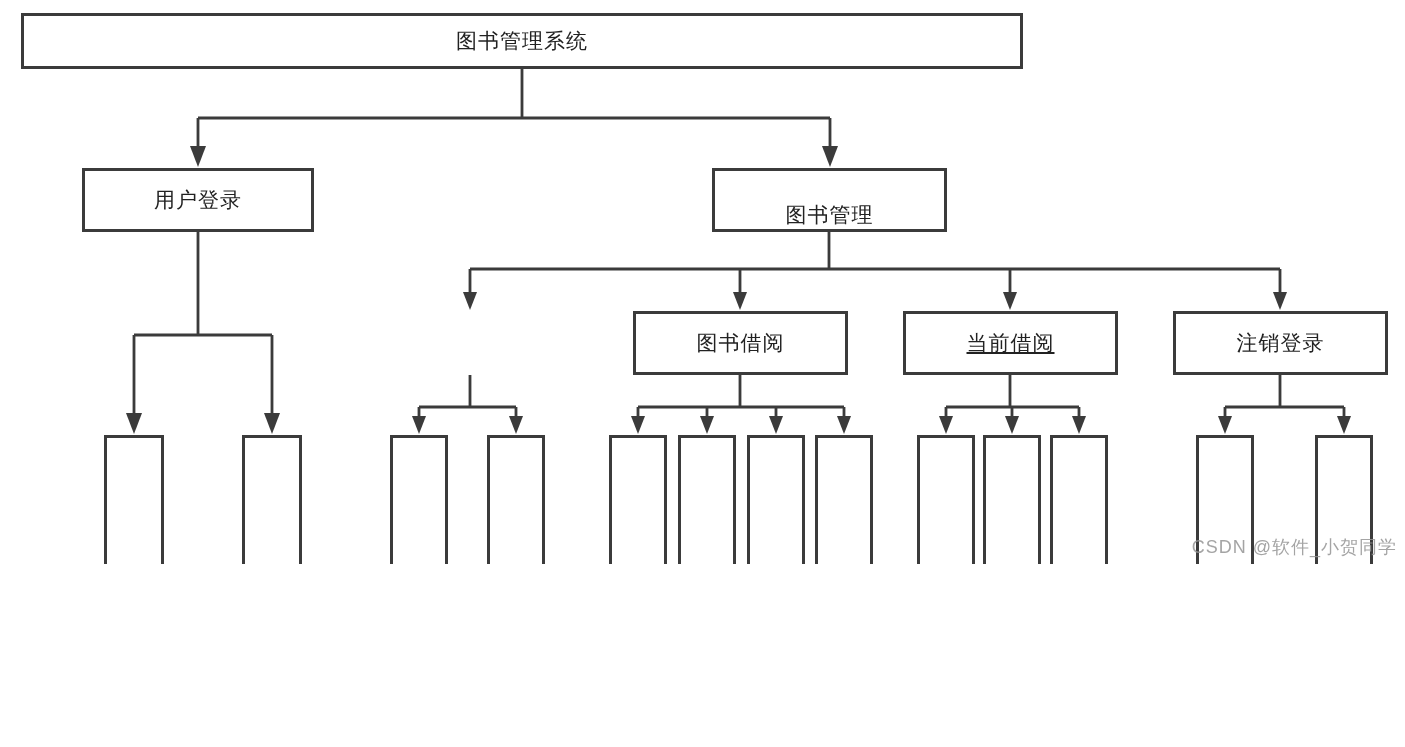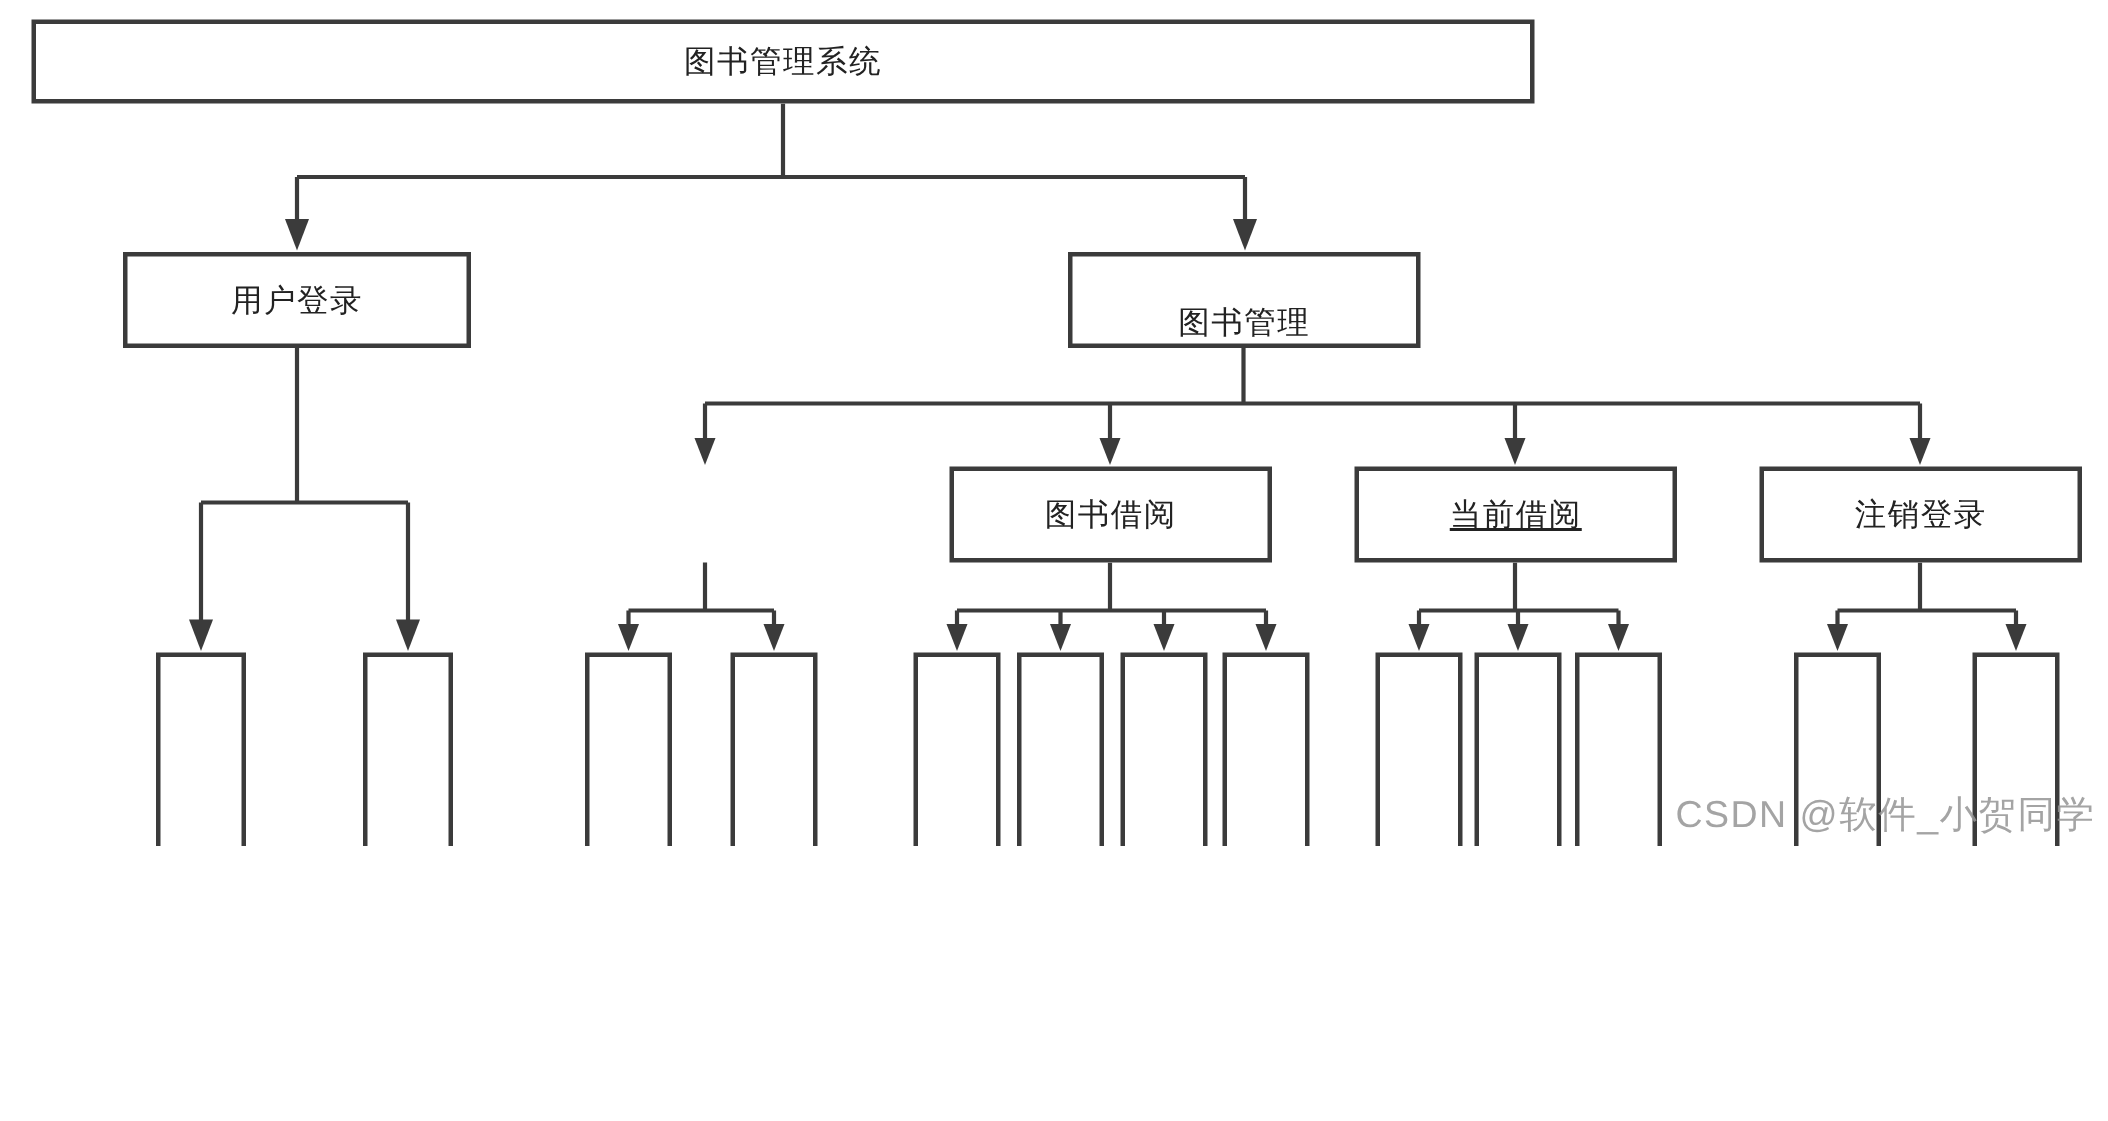--- a/index.html
+++ b/index.html
@@ -8,21 +8,21 @@
   #wires{position:absolute;left:0;top:0;width:1405px;height:747px;pointer-events:none;}
   .box{position:absolute;border:3px solid #3b3b3b;background:#ffffff;box-sizing:border-box;
        display:flex;align-items:center;justify-content:center;color:#222222;}
   .h-label{font-size:21px;letter-spacing:1px;white-space:nowrap;}
   .root-box{left:21px;top:13px;width:1002px;height:56px;}
   .l2-box{top:168px;height:64px;}
   .l3-box{top:311px;height:64px;width:215px;}
   .leaf{top:435px;height:300px;}
   .v-label{writing-mode:vertical-rl;text-orientation:mixed;font-size:22px;letter-spacing:7px;
            white-space:nowrap;line-height:1;}
-  .watermark{position:absolute;right:8px;bottom:5px;font-size:25px;color:rgba(148,148,148,0.85);
+  .watermark{position:absolute;right:8px;bottom:5px;font-size:18px;color:rgba(148,148,148,0.85);
              letter-spacing:1px;white-space:nowrap;}
 </style>
 </head>
 <body>
 
 <div id="canvas">
 
   <svg id="wires" viewBox="0 0 1405 747" xmlns="http://www.w3.org/2000/svg">
     <g stroke="#3b3b3b" stroke-width="2.8" fill="none">
 

